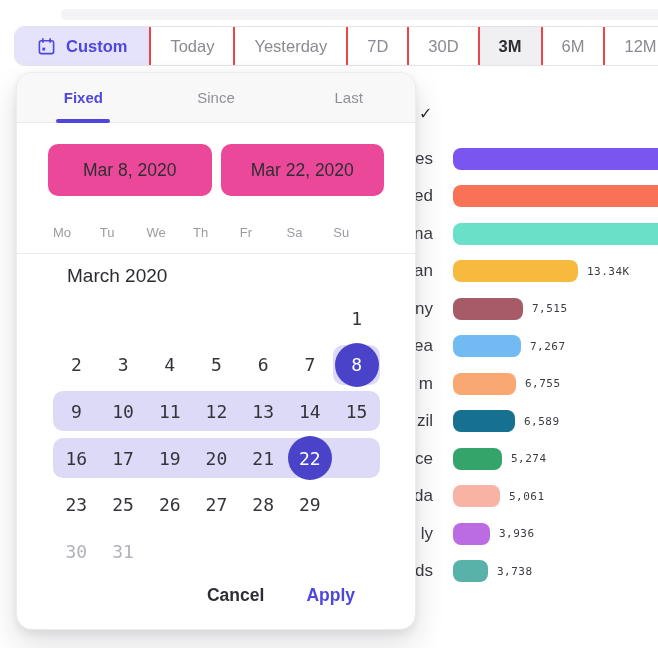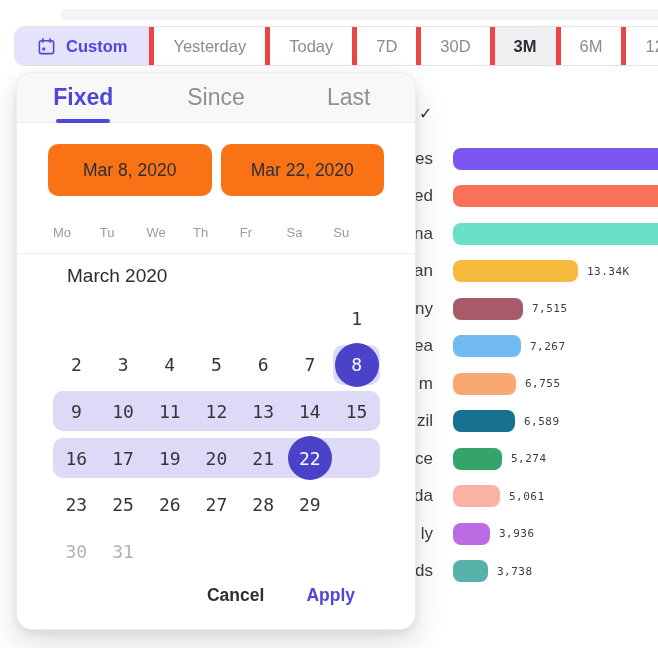--- a/index.html
+++ b/index.html
@@ -8,21 +8,21 @@
   .stage { position:relative; width:658px; height:648px; overflow:hidden; background:#fff; }
 
   
   .top-strip { position:absolute; top:9px; left:61px; right:0; height:11px;
     background:#f4f4f6; border-radius:8px 0 0 8px; }
 
   
   .toolbar { position:absolute; top:26px; left:14px; height:40px; display:flex;
     border:1px solid #e3e3e7; border-radius:10px; background:#fff; overflow:hidden; }
   .seg { display:flex; align-items:center; justify-content:center; padding:0 19px;
-    font-size:16.5px; color:#8a8a92; border-right:5px solid #ef4444; cursor:pointer;
+    font-size:16.5px; color:#8a8a92; border-right:2px solid #ef4444; cursor:pointer;
     white-space:nowrap; background:#fff; }
   .seg:last-child { border-right:none; }
   .seg.selected { background:#f0f0f2; color:#2c2c33; font-weight:700; }
   .seg.custom { background:var(--pill); color:var(--accent); font-weight:700; gap:10px; padding:0 22px; }
   .seg.custom svg { display:block; }
 
   
   .bg-check { position:absolute; left:419px; top:104px; font-size:16px; color:#2b2b31; font-weight:700; }
 
   
@@ -33,28 +33,28 @@
   .cval { margin-left:9px; font-family:"DejaVu Sans Mono",monospace; font-size:11px;
     letter-spacing:0.5px; color:#3c3c42; white-space:nowrap; }
 
   
   .popover { position:absolute; left:16px; top:72px; width:400px; height:558px;
     background:#fff; border:1px solid #ececef; border-radius:16px;
     box-shadow:0 14px 30px rgba(25,25,40,.14), 0 3px 8px rgba(25,25,40,.07); }
   .pp-header { position:absolute; top:0; left:0; right:0; height:50px; display:flex;
     background:#f8f8f9; border-bottom:1px solid #e9e9ec; border-radius:15px 15px 0 0; }
   .tab { position:relative; flex:1; display:flex; align-items:center; justify-content:center;
-    font-size:23px; color:#8f8f97; background:none; border:none; cursor:pointer;
+    font-size:15px; color:#8f8f97; background:none; border:none; cursor:pointer;
     font-family:inherit; }
   .tab.active { color:var(--accent); font-weight:700; }
   .tab.active::after { content:""; position:absolute; bottom:-1px; left:50%;
     transform:translateX(-50%); width:54px; height:4px; border-radius:3px; background:var(--accent); }
 
   .inputs { position:absolute; top:71px; left:31px; right:31px; height:52px; display:flex; gap:9px; }
-  .date-input { flex:1; background:#f97316; border-radius:10px; display:flex; align-items:center;
+  .date-input { flex:1; background:#ec4899; border-radius:10px; display:flex; align-items:center;
     justify-content:center; font-size:17.5px; font-weight:500; color:#2e2e35; cursor:pointer; }
 
   .weekdays { position:absolute; top:152px; left:36px; width:327px; display:grid;
     grid-template-columns:repeat(7,46.71px); }
   .wd { text-align:left; font-size:13px; color:#9b9ba3; }
   .pp-divider { position:absolute; top:180px; left:0; right:0; border-bottom:1px solid #ededf0; }
   .month-title { position:absolute; top:192px; left:50px; font-size:19px; font-weight:500; color:#2b2b31; }
 
   .cal { position:absolute; top:222px; left:36px; width:327px; }
   .week { position:relative; display:grid; grid-template-columns:repeat(7,46.71px); height:46.6px; }
@@ -155,24 +155,24 @@
         <svg width="19" height="19" viewBox="0 0 20 20" fill="none" stroke="#5046d8" stroke-width="1.7" stroke-linecap="round">
           <rect x="2.5" y="4" width="15" height="13.5" rx="2.2"></rect>
           <line x1="6.2" y1="2" x2="6.2" y2="5.5"></line>
           <line x1="13.8" y1="2" x2="13.8" y2="5.5"></line>
           <rect x="5.6" y="11.2" width="3" height="3" fill="#5046d8" stroke="none"></rect>
         </svg>
       </span>
       <span>Custom</span>
     </div>
   <div class="seg">
+    <span>Today</span>
+  </div>
+      <div class="seg">
     <span>Yesterday</span>
-  </div>
-      <div class="seg">
-    <span>Today</span>
   </div>
       <div class="seg">
     <span>7D</span>
   </div>
       <div class="seg">
     <span>30D</span>
   </div>
       <div class="seg selected">
     <span>3M</span>
   </div>

